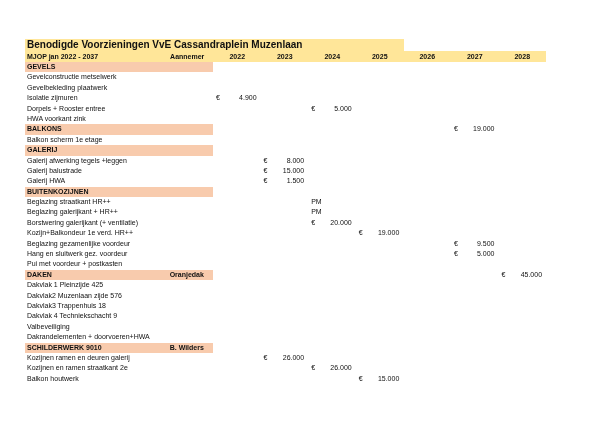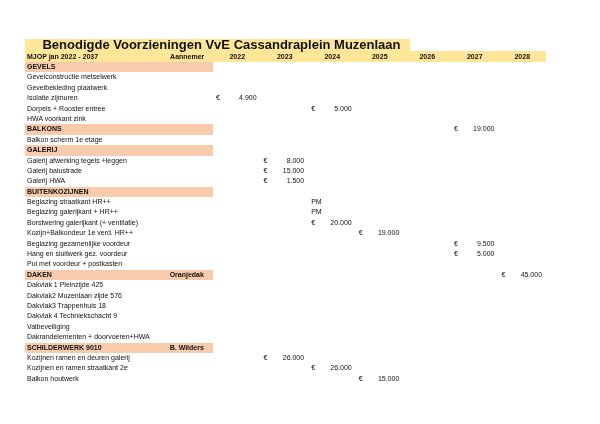--- a/index.html
+++ b/index.html
@@ -15,23 +15,22 @@
   .row {
     display: flex;
     height: 10.4px; line-height: 10.5px;
     font-size: 7px;
     white-space: nowrap;
   }
   .title-row, .header-row { height: 11.5px; line-height: 11.5px; }
   .title-band {
     width: 377px; height: 100%;
     background: var(--band-yellow, #FFE699);
-    font-weight: bold; font-size: 13px;
-    padding-left: 8px;
-    text-align: center;
+    font-weight: bold; font-size: 10px;
+    padding-left: 2px;
   }
   .header-row { background: var(--band-yellow, #FFE699); font-weight: bold; }
   .pair { display: flex; width: 188px; }
   .pair.band { background: var(--band-peach, #F8CBAD); }
   .c-desc { width: 135px; padding-left: 2px; overflow: visible; }
   .c-aann { width: 53px; text-align: center; }
   .c-year {
     width: 47.5px;
     display: flex; justify-content: space-between;
     padding: 0 4px 0 3px;

